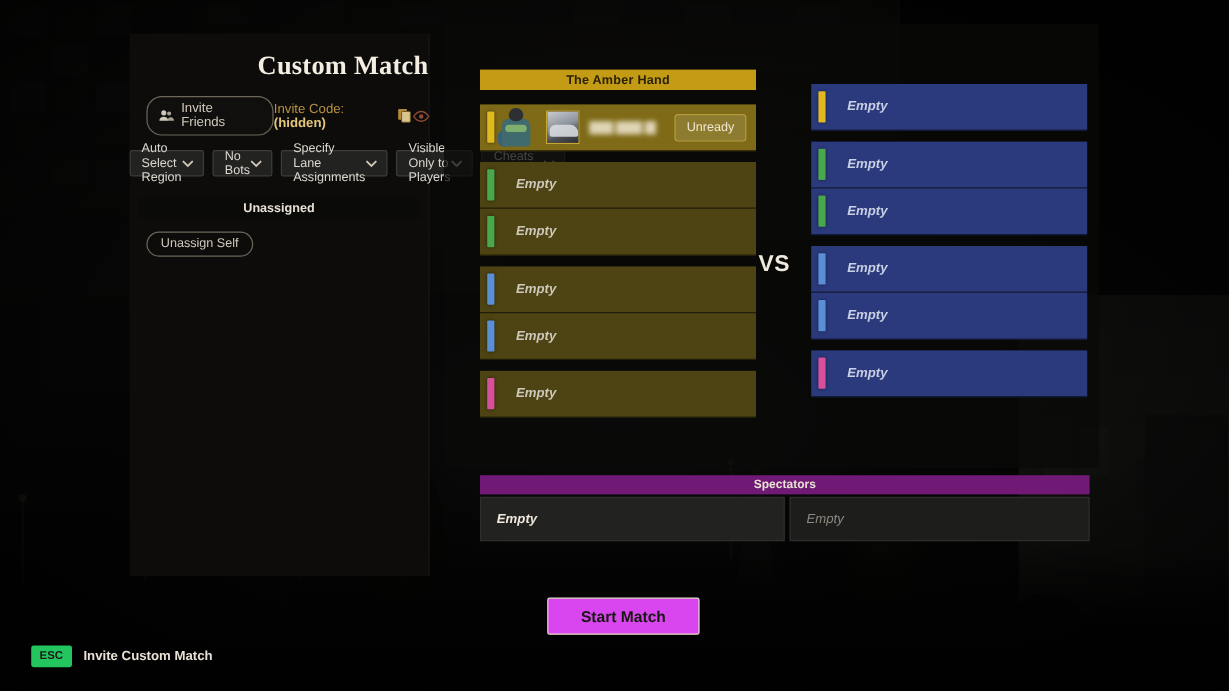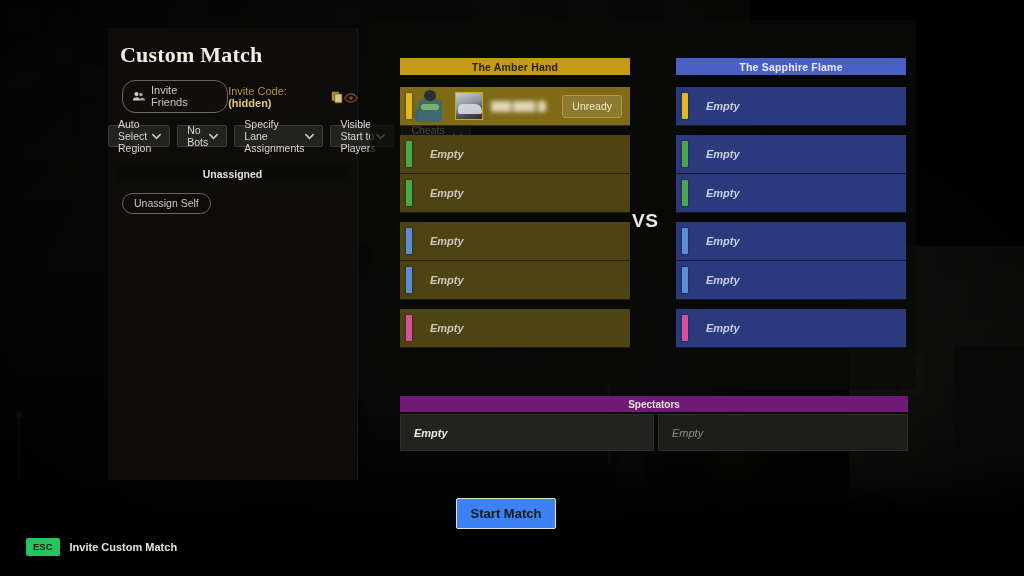--- a/index.html
+++ b/index.html
@@ -104,20 +104,21 @@
     width:250px; height:452px;
     background: rgba(14,13,12,.93);
     border-right: 1px solid rgba(255,255,255,.05);
   }
   .panel-title {
     font-family:"Liberation Serif", serif;
     font-size:22px; font-weight:700;
     color:#f4eee2;
     padding:14px 0 0 12px;
     letter-spacing:.2px;
+    text-align:right;
   }
   .invite-row {
     display:flex; align-items:center;
     gap:0; padding:12px 0 0 14px;
   }
   .invite-btn {
     display:flex; align-items:center; gap:6px;
     border:1px solid #6d665a; border-radius:13px;
     padding:3px 12px 4px 9px;
     color:#cfc8ba; font-size:11px;
@@ -274,22 +275,22 @@
     border:1px solid #2e2e2c;
   }
   .spec-slot.a { width:254px; background:#222221; }
   .spec-slot.b { width:250px; background:#1d1d1c; }
   .spec-label { margin-left:13px; font-size:11px; font-style:italic; font-weight:700; color:#efe9dd; }
   .spec-slot.b .spec-label { color:#8e8a82; font-weight:400; }
 
   
   #start-match {
     position:absolute; left:456px; top:498px;
-    width:100px; height:31px;
-    background:#3b82f6; border:1px solid #e8dfc6;
+    width:127px; height:31px;
+    background:#d946ef; border:1px solid #e8dfc6;
     border-radius:2px;
     display:flex; align-items:center; justify-content:center;
     color:#191713; font-size:13px; font-weight:700;
     cursor:pointer;
   }
 
   
   #footer { position:absolute; left:26px; top:538px; display:flex; align-items:center; gap:10px; }
   .esc-key {
     background:#22c55e; color:#1b1a17;
@@ -442,21 +443,21 @@
       </div>
       <div class="dropdown">
         <span>Specify Lane Assignments</span>
         <span class="chev">
           <svg viewBox="0 0 12 12" width="11" height="11">
               <path d="M2 4l4 4 4-4" fill="none" stroke="#cfc8ba" stroke-width="1.7" stroke-linecap="round"></path>
             </svg>
         </span>
       </div>
       <div class="dropdown">
-        <span>Visible Start to Players</span>
+        <span>Visible Only to Players</span>
         <span class="chev">
           <svg viewBox="0 0 12 12" width="11" height="11">
               <path d="M2 4l4 4 4-4" fill="none" stroke="#cfc8ba" stroke-width="1.7" stroke-linecap="round"></path>
             </svg>
         </span>
       </div>
       <div class="dropdown">
         <span>Cheats Disabled</span>
         <span class="chev">
           <svg viewBox="0 0 12 12" width="11" height="11">
@@ -518,21 +519,20 @@
 
       <div class="slot-group">
         <div class="slot amber dim">
           <div class="lane-bar" style="background:#d8509c"></div>
           <div class="slot-label">Empty</div>
         </div>
       </div>
     </div>
 
     <div class="team-col" id="team-sapphire">
-      <div class="team-header sapphire">The Sapphire Flame</div>
 
       <div class="slot-group">
         <div class="slot sapphire">
           <div class="lane-bar" style="background:#e0b820"></div>
           <div class="slot-label">Empty</div>
         </div>
       </div>
 
       <div class="slot-group">
         <div class="slot sapphire">

